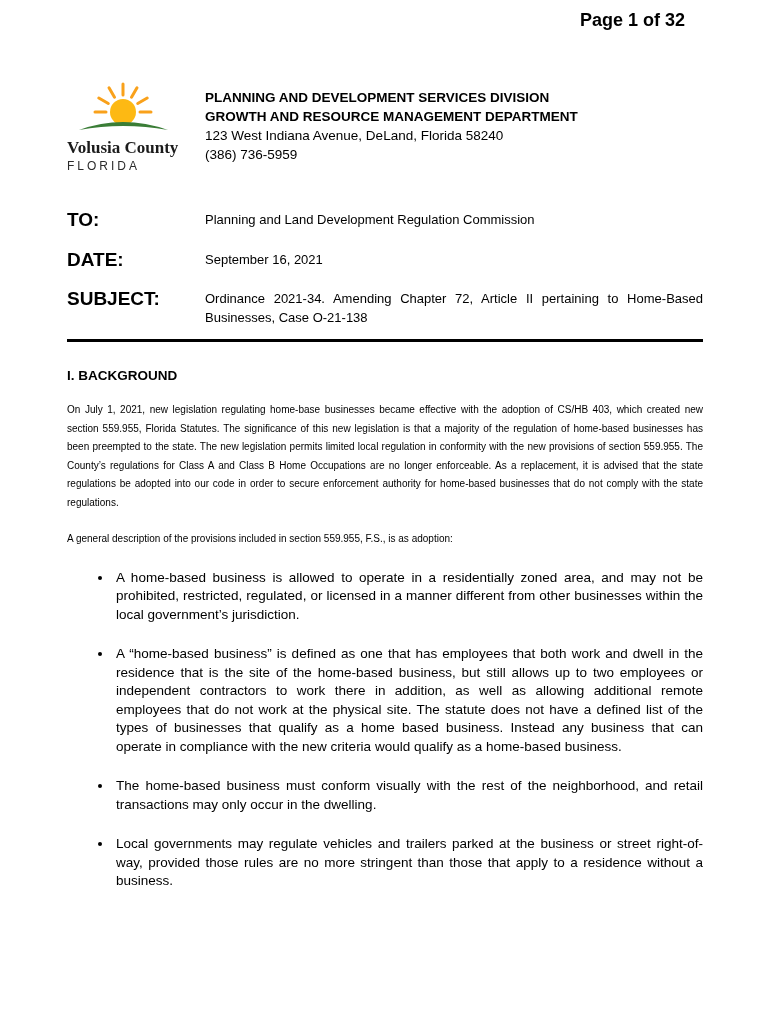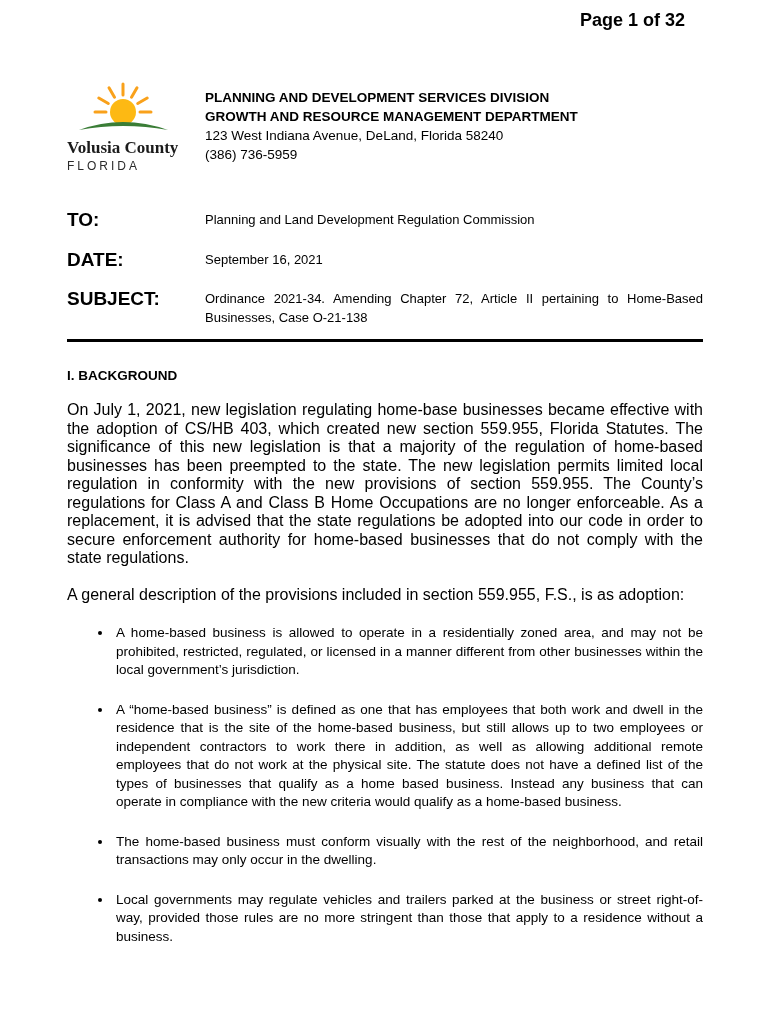--- a/index.html
+++ b/index.html
@@ -41,21 +41,21 @@
   .hdr-text .line { font-size: 13.5px; line-height: 19px; }
   .bold { font-weight: bold; }
   .memo { margin-top: 38px; }
   .memo-row { display: flex; margin-bottom: 21px; }
   .memo-row:last-child { margin-bottom: 0; }
   .memo-label { flex: 0 0 138px; font-weight: bold; font-size: 19px; line-height: 18.5px; }
   .memo-value { font-size: 13px; line-height: 18.5px; text-align: justify; }
   .rule { border: none; border-top: 3px solid #000; margin-top: 12px; }
   .section-heading { font-weight: bold; font-size: 13.5px; margin-top: 26px; }
   .body-para {
-    font-size: 16px;
+    font-size: 10px;
     line-height: 18.5px;
     text-align: justify;
     margin-top: 18px;
   }
   ul.bullets { margin-top: 18px; padding-left: 46px; list-style: disc outside; }
   ul.bullets li {
     font-size: 13.5px;
     line-height: 18.5px;
     text-align: justify;
     margin-bottom: 21px;

